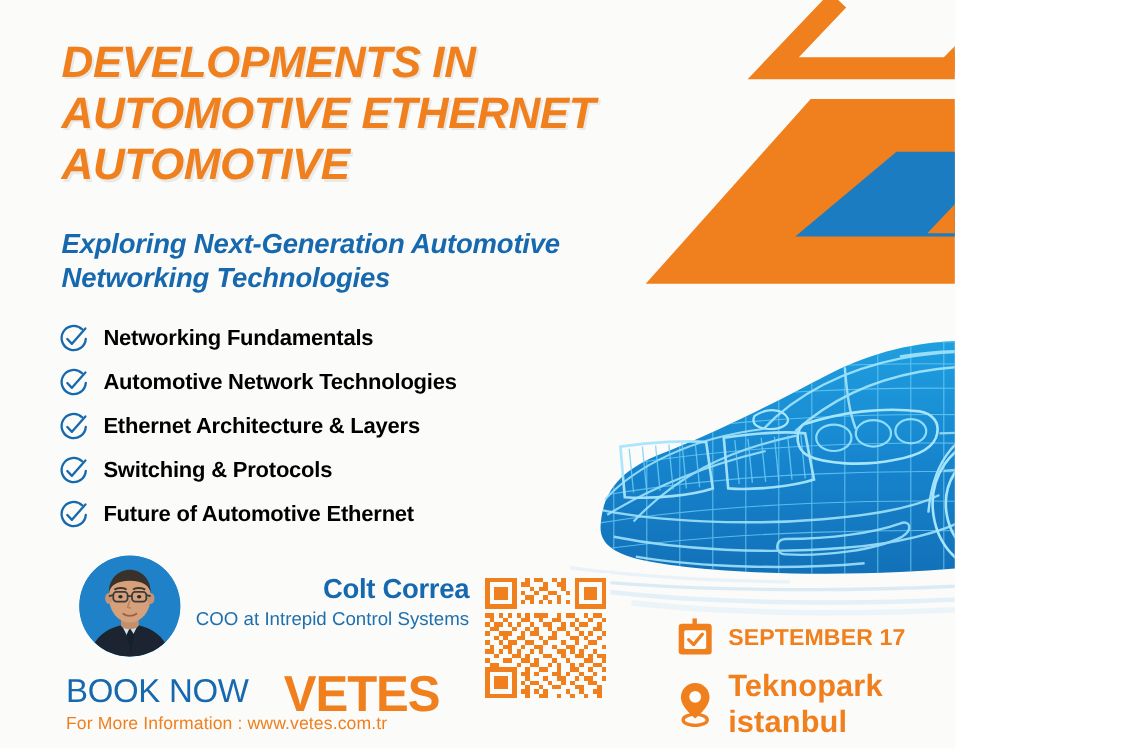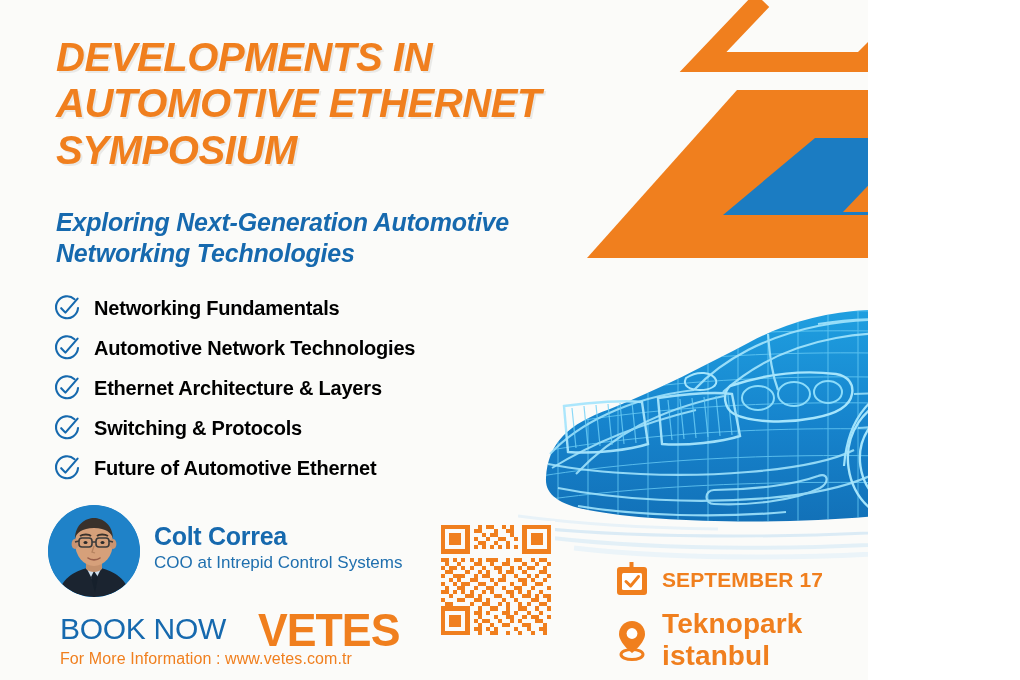--- a/index.html
+++ b/index.html
@@ -88,24 +88,25 @@
     font-size: 20px;
     font-weight: bold;
     color: #000000;
     letter-spacing: -0.2px;
     white-space: nowrap;
   }
 
   
   .speaker {
     position: absolute;
-    left: 48px;
+    left: 72px;
     top: 505px;
     display: flex;
     align-items: center;
+    text-align: right;
   }
   .avatar {
     width: 92px;
     height: 92px;
     border-radius: 50%;
     overflow: hidden;
     background: #1f82c8;
     flex: 0 0 92px;
     position: relative;
   }
@@ -347,21 +348,21 @@
 
       <g fill="none" stroke="#a6e5fc" stroke-width="2">
         <path d="M168 140 C180 132 194 134 198 142 C200 148 192 152 182 152 C172 152 164 148 168 140 Z"></path>
       </g>
     </svg>
   </div>
 
   <div class="title">
     <div>DEVELOPMENTS IN</div>
     <div>AUTOMOTIVE ETHERNET</div>
-    <div>SYMPOSIUM</div>
+    <div>AUTOMOTIVE</div>
   </div>
 
   <div class="subtitle">
     <div>Exploring Next-Generation Automotive</div>
     <div>Networking Technologies</div>
   </div>
 
   <div class="bullets">
     <div class="bullet-row">
       <span class="bullet-icon">

